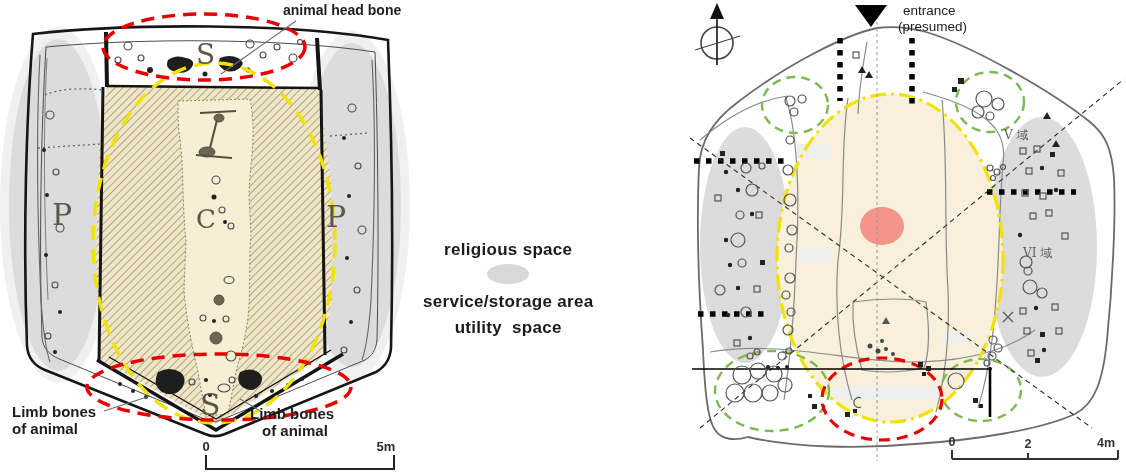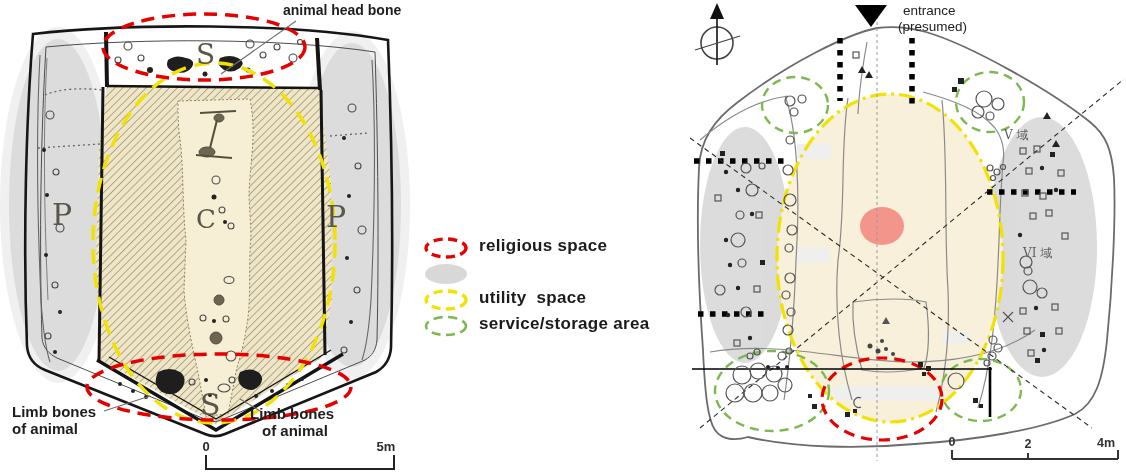--- a/index.html
+++ b/index.html
@@ -5,21 +5,21 @@
   html,body{margin:0;padding:0;background:#ffffff;}
   #frame{position:relative;width:1126px;height:476px;background:#ffffff;overflow:hidden;
          font-family:"Liberation Sans",sans-serif;}
   svg text{font-family:"Liberation Sans",sans-serif;}
   .annot{font-size:14px;font-weight:600;fill:#1d1d1d;}
   .annot2{font-size:15px;font-weight:600;fill:#1d1d1d;}
   .maplet{font-family:"DejaVu Serif",serif;fill:#5a564a;}
   .zonelab{font-size:12px;fill:#5d5d5d;font-family:"DejaVu Serif",serif;}
   .scalelab{font-size:13px;font-weight:700;fill:#2b2b2b;}
   #legend{position:absolute;left:423px;top:236px;display:flex;flex-direction:column;gap:4px;}
-  .legend-row{display:flex;align-items:flex-start;gap:10px;height:22px;}
+  .legend-row{display:flex;align-items:center;gap:4px;height:22px;flex-direction:column;}
   .legend-label{font-size:17px;font-weight:600;color:#1b1b1b;white-space:pre;letter-spacing:.3px;}
 </style>
 </head>
 <body>
 
 <div id="frame">
 
   <svg width="420" height="476" viewBox="0 0 420 476" style="position:absolute;left:0;top:0;">
     <defs>
       <pattern id="hatch" width="5.5" height="5.5" patternUnits="userSpaceOnUse" patternTransform="rotate(-45)">
@@ -178,29 +178,29 @@
       </svg>
       <span class="legend-label">religious space</span>
     </div>
     <div class="legend-row">
       <svg width="46" height="24">
         <ellipse cx="23" cy="12" rx="21" ry="10" stroke="none" fill="#d8d8d8"></ellipse>
       </svg>
     </div>
     <div class="legend-row">
       <svg width="46" height="24">
+        <ellipse cx="23" cy="12" rx="20" ry="9" fill="none" stroke-width="2.6" stroke-dasharray="9 5.5" stroke="#7cb950"></ellipse>
+      </svg>
+      <span class="legend-label">service/storage area</span>
+    </div>
+    <div class="legend-row">
+      <svg width="46" height="24">
         <ellipse cx="23" cy="12" rx="20" ry="9" fill="none" stroke-width="3.4" stroke-dasharray="9 5.5" stroke="#f2e200"></ellipse>
       </svg>
       <span class="legend-label">utility  space</span>
-    </div>
-    <div class="legend-row">
-      <svg width="46" height="24">
-        <ellipse cx="23" cy="12" rx="20" ry="9" fill="none" stroke-width="2.6" stroke-dasharray="9 5.5" stroke="#7cb950"></ellipse>
-      </svg>
-      <span class="legend-label">service/storage area</span>
     </div>
   </div>
 
   <svg width="436" height="476" viewBox="0 0 436 476" style="position:absolute;left:690px;top:0;">
 
     <path d="M187,28 C158,34 100,62 48,102 C24,120 10,140 9,168 C7,210 8,280 13,350 C15,395 18,420 25,430 C32,440 45,441 58,437 C105,448 170,449 225,444 C285,440 350,430 385,414 C405,404 413,380 417,340 C422,290 426,220 424,178 C422,150 416,135 400,122 C360,90 280,45 236,32 C218,27 202,26 187,28 Z" fill="#ffffff" stroke="#6b6b6b" stroke-width="1.8"></path>
 
     <g opacity="0.9">
       <ellipse cx="55" cy="245" rx="45" ry="118" fill="#d8d8d8"></ellipse>
       <ellipse cx="352" cy="247" rx="55" ry="130" fill="#d8d8d8"></ellipse>

